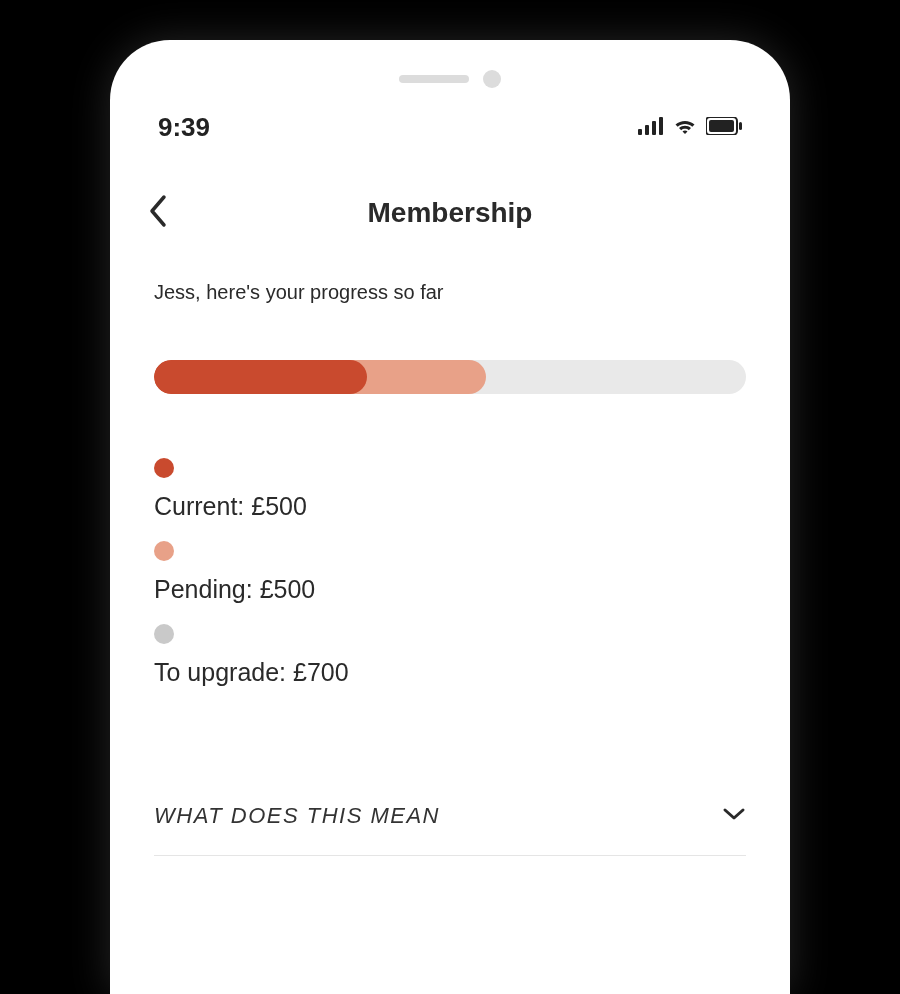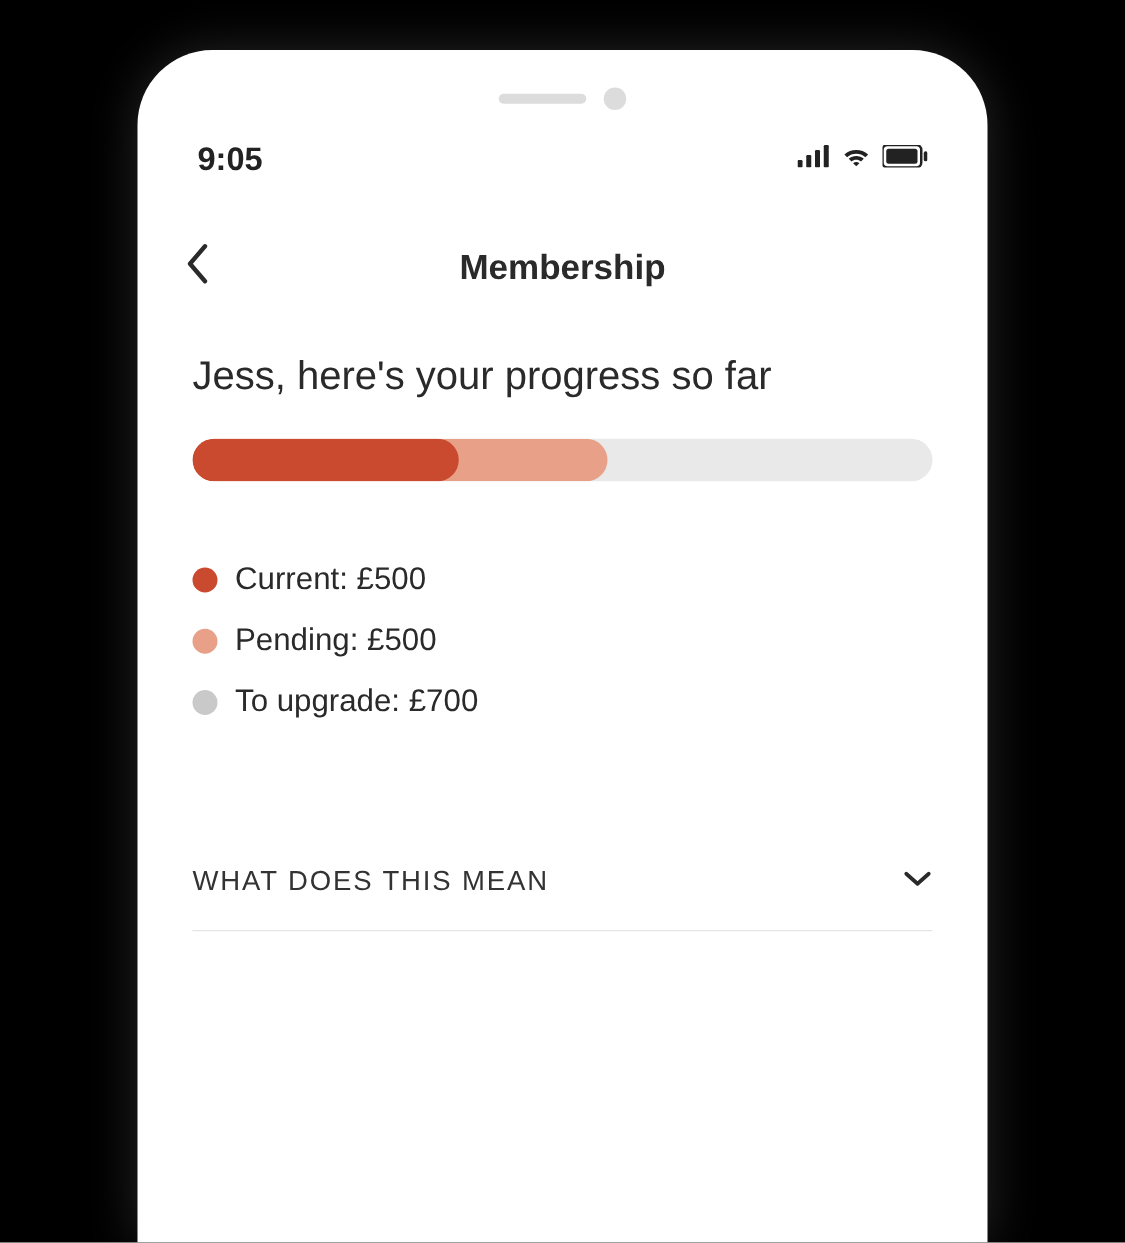--- a/index.html
+++ b/index.html
@@ -83,23 +83,23 @@
     .content {
       padding: 0 44px;
     }
     .tier-heading {
       font-size: 38px;
       font-weight: 400;
       color: #8a2f20;
       margin-bottom: 14px;
     }
     .progress-sub {
-      font-size: 32px;
+      font-size: 20px;
       color: #2a2a2a;
-      margin-bottom: 32px;
+      margin-bottom: 56px;
     }
     .progress-bar {
       height: 34px;
       background: #e9e9e9;
       border-radius: 17px;
       position: relative;
       overflow: hidden;
       margin-bottom: 64px;
     }
     .progress-pending {
@@ -116,23 +116,23 @@
       top: 0;
       bottom: 0;
       background: #c94a2e;
       border-radius: 17px;
     }
     .legend {
       margin-bottom: 90px;
     }
     .legend-row {
       display: flex;
-      align-items: center;
       gap: 14px;
       margin-bottom: 20px;
+      flex-direction: column;
     }
     .legend-dot {
       width: 20px;
       height: 20px;
       border-radius: 50%;
       flex-shrink: 0;
     }
     .legend-text {
       font-size: 25px;
       color: #2a2a2a;
@@ -142,34 +142,35 @@
       justify-content: space-between;
       align-items: center;
       padding: 26px 0;
       border-bottom: 1px solid #e5e5e5;
       cursor: pointer;
     }
     .accordion-label {
       font-size: 22px;
       letter-spacing: 1.5px;
       color: #333;
+      font-style: italic;
     }
   </style>
 </head>
 <body>
 
 <div class="phone">
 
   <div class="notch-area">
     <div class="speaker"></div>
     <div class="camera-dot"></div>
   </div>
 
   <div class="status-bar">
-    <div class="status-time">9:05</div>
+    <div class="status-time">9:39</div>
     <div class="status-icons">
       <span>
         <svg width="26" height="18" viewBox="0 0 26 18">
           <rect x="0" y="12" width="4" height="6" rx="1" fill="#222"></rect>
           <rect x="7" y="8" width="4" height="10" rx="1" fill="#222"></rect>
           <rect x="14" y="4" width="4" height="14" rx="1" fill="#222"></rect>
           <rect x="21" y="0" width="4" height="18" rx="1" fill="#222"></rect>
         </svg>
       </span>
       <span>

